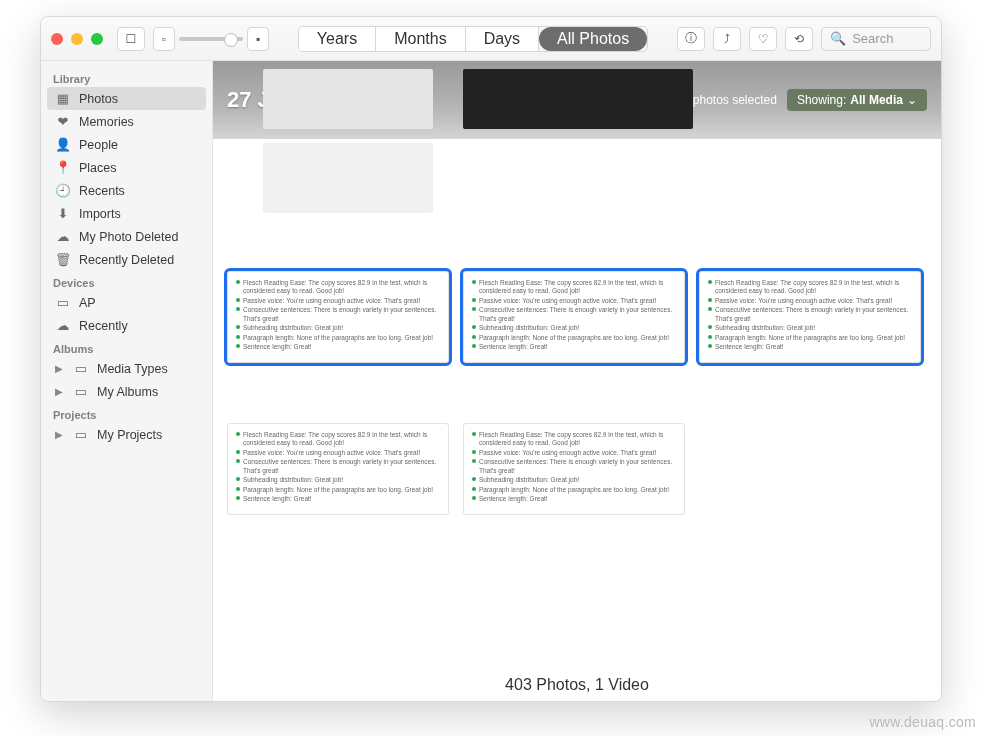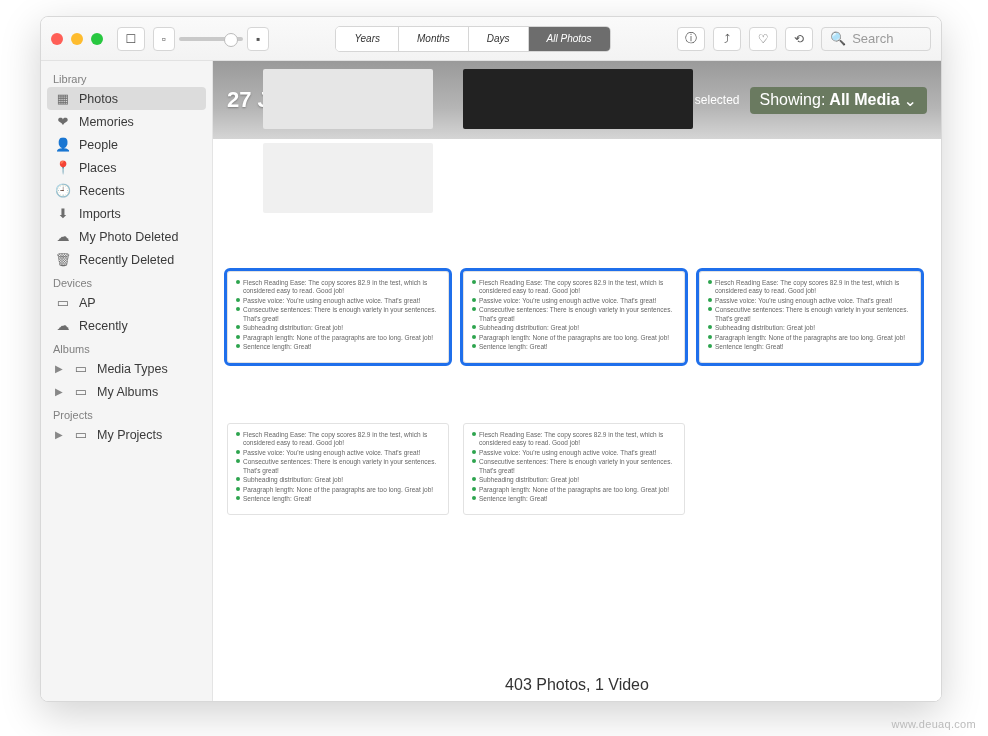--- a/index.html
+++ b/index.html
@@ -7,48 +7,48 @@
   .window { position: absolute; top: 16px; left: 40px; width: 902px; height: 686px; border: 1px solid #d8d8d8; border-radius: 8px; box-shadow: 0 12px 40px rgba(0,0,0,0.18); background: #fff; display: flex; flex-direction: column; overflow: hidden; }
   .titlebar { height: 44px; display: flex; align-items: center; padding: 0 10px; border-bottom: 1px solid #e2e2e2; gap: 8px; background: linear-gradient(#fafafa,#f3f3f3); }
   .traffic { display: flex; gap: 8px; margin-right: 6px; }
   .tl { width: 12px; height: 12px; border-radius: 50%; }
   .tl.red { background: #ff5f57; } .tl.yellow { background: #febc2e; } .tl.green { background: #28c840; }
   .tb-btn { height: 24px; min-width: 28px; border: 1px solid #d6d6d6; border-radius: 4px; background: #fff; display: flex; align-items: center; justify-content: center; font-size: 12px; color: #555; padding: 0 6px; }
   .slider-group { display:flex; align-items:center; gap:4px; }
   .slider { width: 64px; height: 4px; background: #c9c9c9; border-radius: 2px; position: relative; }
   .slider::after { content:""; position:absolute; left:70%; top:-4px; width:12px; height:12px; background:#fff; border:1px solid #bbb; border-radius:50%; }
   .seg { display: flex; border: 1px solid #d6d6d6; border-radius: 5px; overflow: hidden; }
-  .seg .segbtn { padding: 0 18px; height: 24px; display:flex; align-items:center; font-size:10px; color:#333; background:#fff; border-right:1px solid #d6d6d6;font-style:italic; }
-  .seg .segbtn:last-child { border-right: none; }
+  .seg .segbtn { padding: 0 18px; height: 24px; display:flex; align-items:center; font-size:16px; color:#333; background:#fff; border-right:1px solid #d6d6d6; }
+  .seg .segbtn:last-child { border-right: none; border-radius: 12px; }
   .seg .segbtn.active { background:#6d6d6d; color:#fff; font-weight:500; }
   .tb-spacer { flex:1; }
   .search { display:flex; align-items:center; gap:6px; border:1px solid #d6d6d6; border-radius:4px; padding:2px 8px; height:24px; min-width:110px; color:#9a9a9a; }
   .body { flex:1; display:flex; overflow:hidden; }
   .sidebar { width: 172px; background:#f5f5f5; border-right:1px solid #e4e4e4; padding: 6px 0; font-size:12.5px; color:#3a3a3a; overflow-y:auto; }
-  .sb-head { padding: 6px 12px 2px; font-size:11px; color:#808080; }
+  .sb-head { padding: 6px 12px 2px; font-size:11px; color:#808080;font-weight:bold; }
   .sb-item { display:flex; align-items:center; gap:8px; padding:4px 10px 4px 14px; }
   .sb-item.selected { background:#dcdcdc; border-radius:4px; margin:0 6px; padding-left:8px; }
   .sb-item .ico { width:16px; text-align:center; color:#6d6d6d; font-size:13px; }
   .sb-item .disc { width:10px; color:#888; font-size:10px; }
   .content { flex:1; position:relative; background:#fff; overflow:hidden; }
   .header-strip { position:absolute; top:0; left:0; right:0; height:78px; background: linear-gradient(#9a9a9a,#b5b5b5 60%, #d5d5d5 100%); color:#fff; display:flex; align-items:center; padding:0 14px; }
   .date-title { font-size:22px; font-weight:600; text-shadow:0 1px 2px rgba(0,0,0,0.3); }
   .hs-right { margin-left:auto; display:flex; align-items:center; gap:10px; font-size:12px; }
-  .pill { background:#6a7a60; border-radius:4px; padding:4px 10px; display:flex; align-items:center; gap:4px; color:#fff; font-size:16px; }
+  .pill { background:#6a7a60; border-radius:4px; padding:4px 10px; display:flex; align-items:center; gap:4px; color:#fff; font-size:12px; }
   .vid-placeholder { position:absolute; top:8px; left:250px; width:230px; height:60px; background:#222; border-radius:2px; }
   .vid-placeholder2 { position:absolute; top:8px; left:50px; width:170px; height:60px; background:#e6e6e6; border-radius:2px; }
   .thumb-placeholder { position:absolute; left:50px; top:82px; width:170px; height:70px; background:#f0f0f0; border-radius:2px; }
   .photo-grid { position:absolute; top:200px; left:0; right:0; bottom:32px; padding:10px 14px; overflow:auto; }
   .row { display:flex; gap:14px; margin-bottom:60px; }
   .card { width:222px; height:92px; background:#fff; border:1px solid #e2e2e2; border-radius:3px; padding:6px 8px; font-size:6.5px; color:#666; overflow:hidden; line-height:1.3; }
   .card.sel { outline:3px solid #1f6feb; outline-offset:0; }
   .card .cline { display:flex; gap:3px; margin:1px 0; }
   .dot { width:4px; height:4px; border-radius:50%; background:#2da44e; margin-top:1px; flex-shrink:0; }
   .footer { position:absolute; bottom:0; left:0; right:0; height:32px; display:flex; align-items:center; justify-content:center; font-size:16px; color:#333; font-weight:500; background:#fff; }
-  .wm { position:absolute; bottom:6px; right:12px; font-size:11px; color:#bbb; letter-spacing:0.3px; }
+  .wm { position:absolute; bottom:6px; right:12px; font-size:14px; color:#bbb; letter-spacing:0.3px; }
 </style>
 </head>
 <body>
 
 <div class="window">
 
   <div class="titlebar">
     <div class="traffic">
       <div class="tl red"></div>
       <div class="tl yellow"></div>

